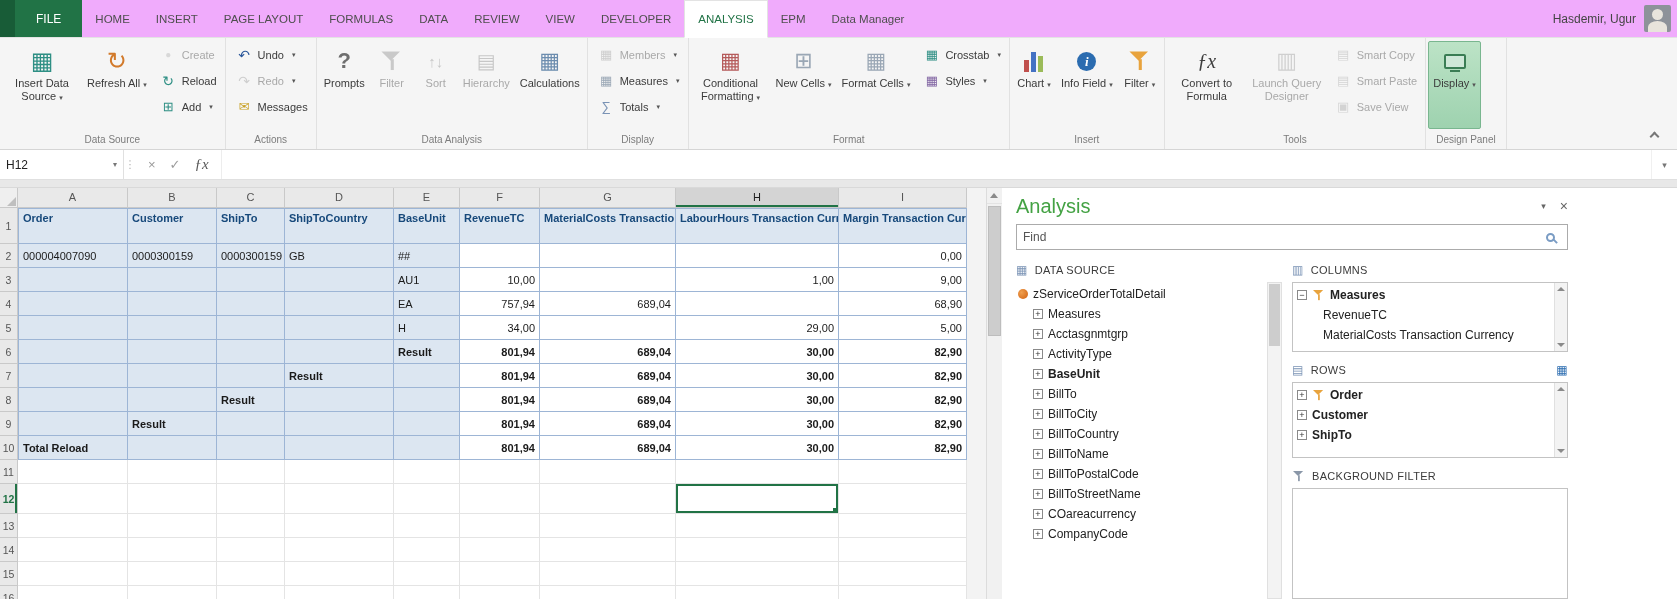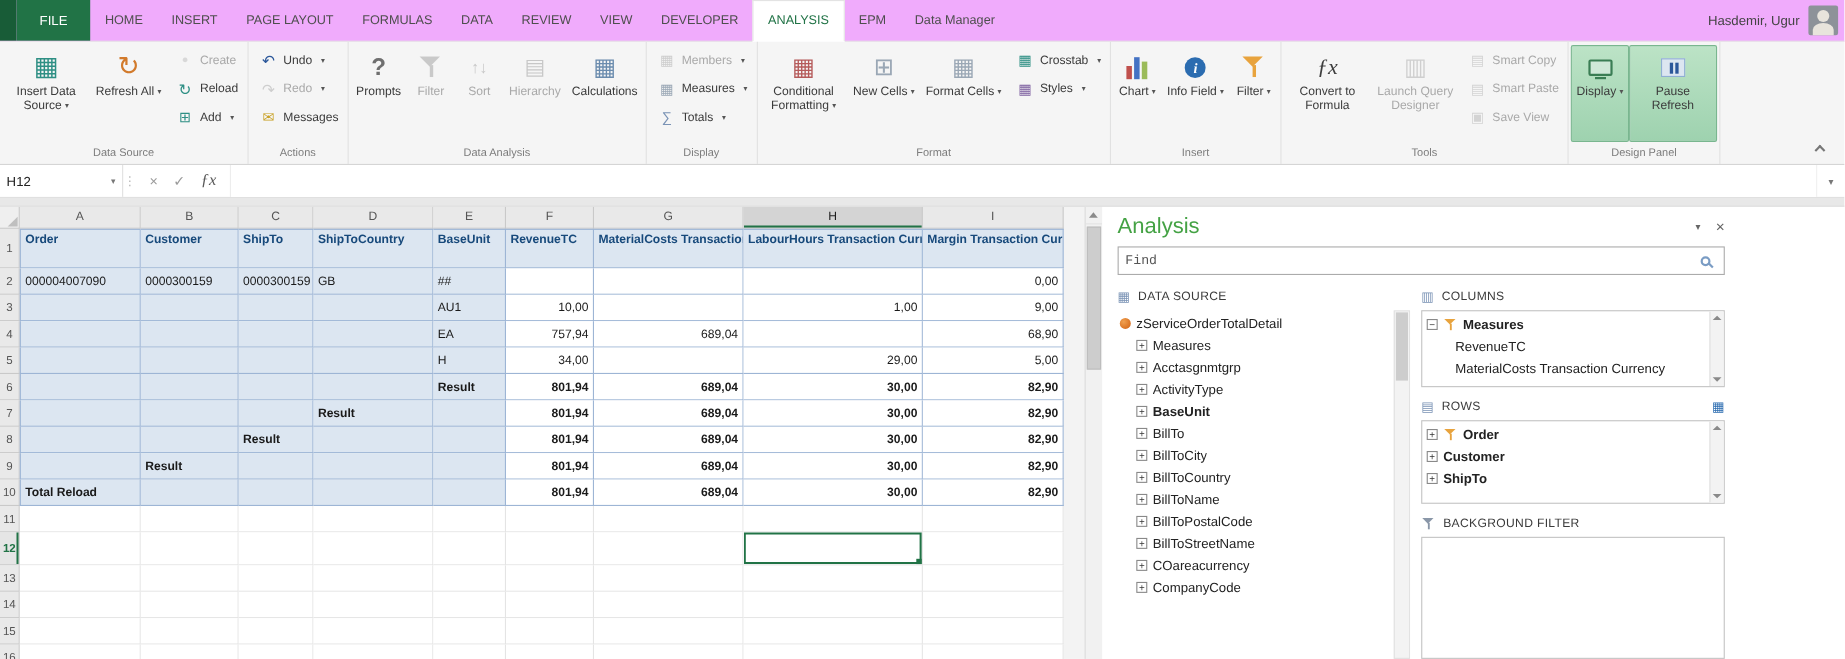--- a/index.html
+++ b/index.html
@@ -53,21 +53,21 @@
 .infic{display:inline-block;width:19px;height:19px;border-radius:50%;background:#2B6CB0;color:#fff;font-style:italic;font-weight:bold;font-size:13px;line-height:19px;text-align:center;font-family:"Liberation Serif",serif}
 .monic{display:inline-block;width:22px;height:15px;border:2px solid #3A7D54;background:#CFE8D8;position:relative;border-radius:2px}
 .monic::after{content:"";position:absolute;left:4px;bottom:-5px;width:10px;height:2px;background:#3A7D54}
 .pauseic{position:relative;display:inline-block;width:22px;height:17px;background:#DCE6F1;border:1px solid #8FAFD4}
 .pauseic i{position:absolute;top:3px;width:3px;height:10px;background:#2B579A}
 .pauseic .pb1{left:7px}.pauseic .pb2{left:12px}
 .fxic{font-family:"Liberation Serif",serif;font-style:italic;font-size:20px;color:#3f3f3f}
 
 
 .fbar{height:30px;display:flex;align-items:stretch;background:#fff;border-bottom:1px solid #E0E0E0}
-.namebox{width:112px;display:flex;align-items:center;padding:0 6px;border-right:1px solid #E0E0E0;font-size:12px;color:#222;cursor:pointer}
+.namebox{width:124px;display:flex;align-items:center;padding:0 6px;border-right:1px solid #E0E0E0;font-size:12px;color:#222;cursor:pointer}
 .nbcaret{margin-left:auto;font-size:8px;color:#777;padding-left:6px}
 .fsep{width:12px;display:flex;align-items:center;justify-content:center;color:#B5B5B5;font-size:11px}
 .fxbtns{display:flex;align-items:center;gap:14px;padding:0 12px;color:#9B9B9B;font-size:13px;border-right:1px solid #EDEDED}
 .fbf{font-family:"Liberation Serif",serif;font-style:italic;color:#595959;font-size:15px}
 .finput{flex:1;background:#fff}
 .fexpand{width:26px;display:flex;align-items:center;justify-content:center;color:#777;font-size:9px;border-left:1px solid #F0F0F0}
 .gap{height:8px;background:#E8E8E8;border-bottom:1px solid #D9D9D9}
 
 
 .main{display:flex;height:411px}
@@ -98,21 +98,21 @@
 
 
 .panel{flex:1;background:#fff;padding:2px 0 0 14px;overflow:hidden}
 .pinner{width:552px;height:100%;display:flex;flex-direction:column}
 .phead{display:flex;align-items:center;height:32px;flex:none}
 .ptitle{font-size:20px;color:#44A244}
 .picons{margin-left:auto;display:flex;gap:14px;color:#666;align-items:center}
 .pic-caret{font-size:9px;cursor:pointer}
 .pic-close{font-size:14px;cursor:pointer}
 .findbox{height:26px;border:1px solid #ABABAB;display:flex;align-items:center;padding:0 6px;margin:2px 0 8px;flex:none}
-.findbox input{flex:1;border:none;outline:none;font-size:12px;color:#333;font-family:Liberation Mono, monospace;background:transparent}
+.findbox input{flex:1;border:none;outline:none;font-size:12px;color:#333;font-family:Liberation Sans, sans-serif;background:transparent}
 .findbox input::placeholder{color:#555}
 .mag{width:9px;height:9px;border:2px solid #7A9CC4;border-radius:50%;position:relative;margin-right:6px;cursor:pointer}
 .mag::after{content:"";position:absolute;width:6px;height:2px;background:#7A9CC4;transform:rotate(45deg);right:-5px;bottom:-2px}
 .pcols{flex:1;display:flex;min-height:0}
 .pleft{width:266px;display:flex;flex-direction:column}
 .pright{width:276px;margin-left:10px;display:flex;flex-direction:column}
 .shead{display:flex;align-items:center;gap:7px;height:24px;font-size:11px;color:#3b3b3b;letter-spacing:.3px;flex:none}
 .shead.mt{margin-top:6px}
 .shic{color:#7A93B5;font-size:12px}
 .rightic{margin-left:auto;color:#2B6CB0;font-size:12px;cursor:pointer}
@@ -347,29 +347,20 @@
           <div class="glabel">Tools</div>
         </div>
         <div class="rgroup">
           <div class="rbody">
             <div class="bigbtn hl">
               <span class="bicon">
                 <span class="monic"></span>
               </span>
               <div class="blabel">Display<span class="crt">▾</span></div>
             </div>
-            <div class="bigbtn hl">
-              <span class="bicon">
-                <span class="pauseic">
-                  <i class="pb1"></i>
-                  <i class="pb2"></i>
-                </span>
-              </span>
-              <div class="blabel">Pause Refresh</div>
-            </div>
           </div>
           <div class="glabel">Design Panel</div>
         </div>
       </div>
     <div class="collapse-ribbon">
         <span class="chev"></span>
       </div>
   </div>
 
   <div class="fbar">

